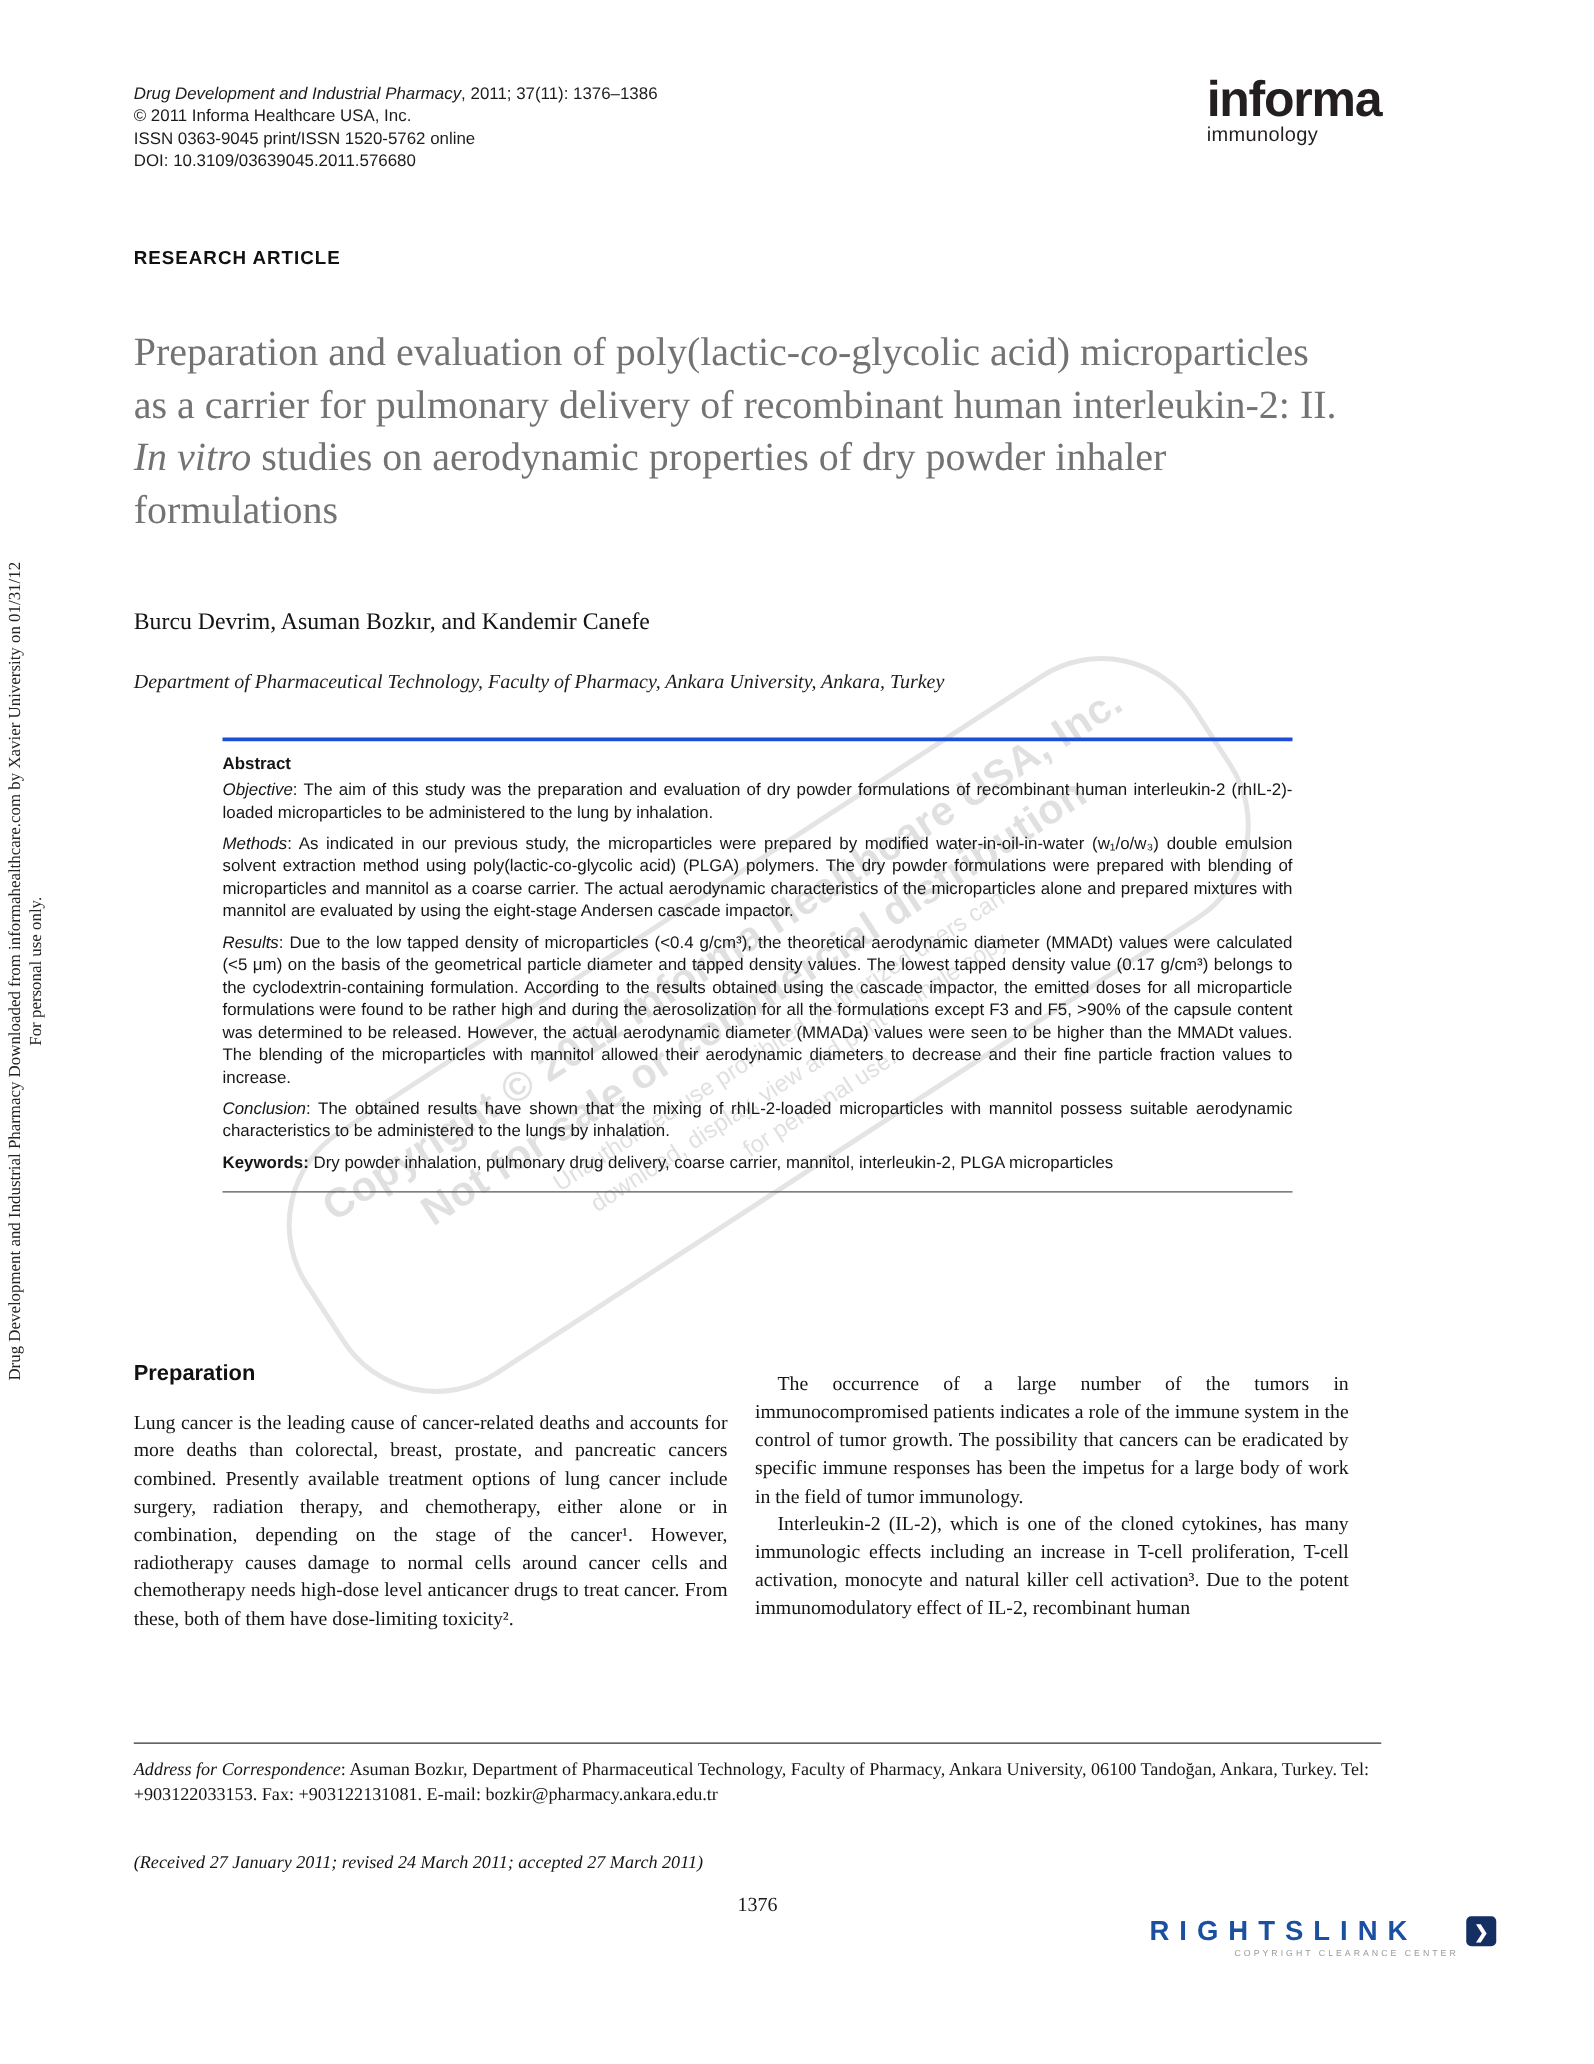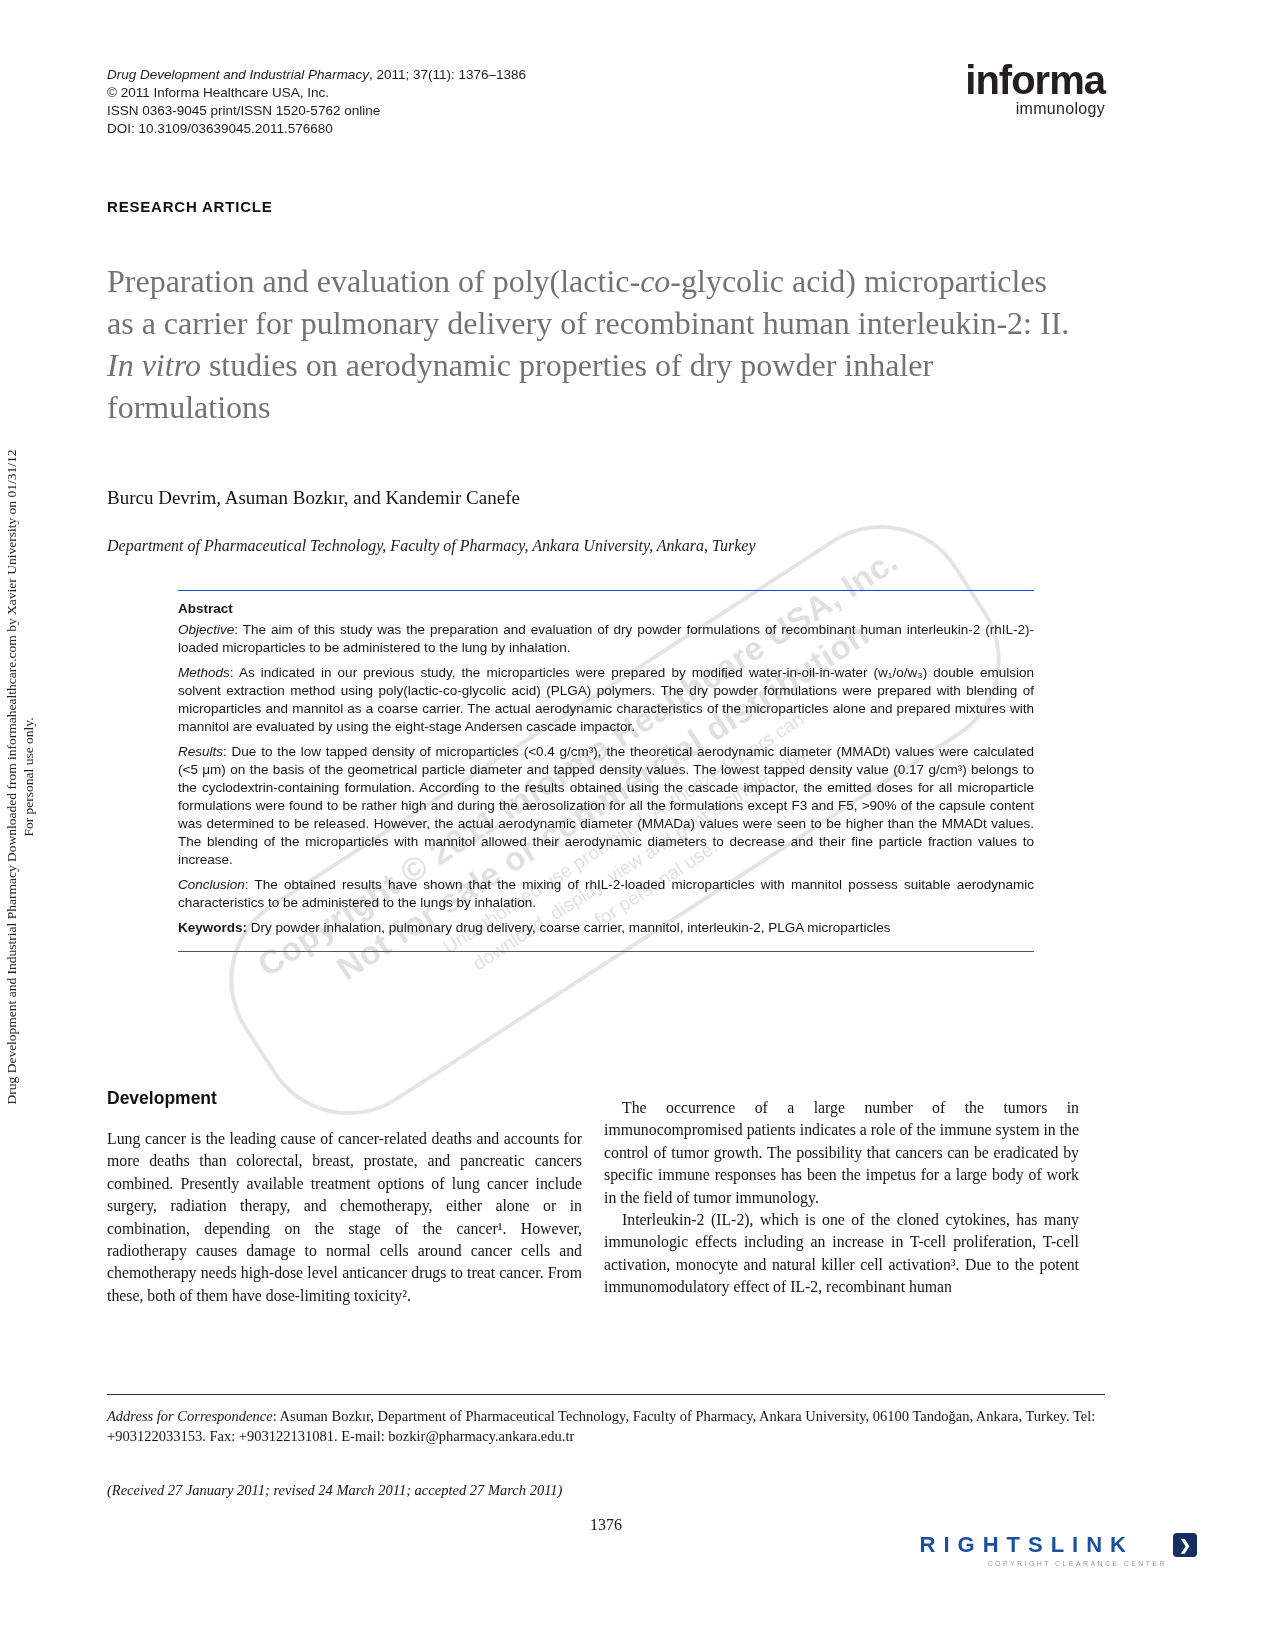--- a/index.html
+++ b/index.html
@@ -55,21 +55,21 @@
 
   
   .cite {
     left: 107px; top: 66px;
     font-family: "Liberation Sans", sans-serif;
     font-size: 13.5px; line-height: 18px; color: #1c1c1c;
   }
   .it { font-style: italic; }
   .logo {
     right: 170px; top: 60px; left: auto;
-    text-align: right;
+    text-align: left;
     font-family: "Liberation Sans", sans-serif;
     color: #231f20;
   }
   .logo-word { font-size: 40px; font-weight: bold; letter-spacing: -1px; line-height: 40px; }
   .logo-sub  { font-size: 16px; letter-spacing: 0.3px; margin-top: 0px; }
 
   
   .kicker {
     left: 107px; top: 198px;
     font-family: "Liberation Sans", sans-serif;
@@ -80,21 +80,21 @@
     left: 107px; top: 260px; width: 965px;
     font-size: 32px; line-height: 42px; font-weight: normal;
     color: #737373; margin: 0;
   }
   .authors { left: 107px; top: 487px; font-size: 19px; color: #141414; }
   .affiliation { left: 107px; top: 537px; font-size: 16px; font-style: italic; color: #1c1c1c; }
 
   
   .abstract {
     left: 178px; top: 590px; width: 856px;
-    border-top: 1px solid #1d4ed8;
+    border-top: 3px solid #1d4ed8;
     border-bottom: 1px solid #555;
     padding: 9px 0 14px 0;
     font-family: "Liberation Sans", sans-serif;
     font-size: 13.5px; line-height: 18px;
     color: #161616;
     text-align: justify;
   }
   .abstract h2 { font-size: 13.5px; margin: 0 0 3px 0; font-weight: bold; }
   .abstract p { margin: 0 0 7px 0; }
   .abstract p:last-child { margin-bottom: 0; }
@@ -185,21 +185,21 @@
 
   <div class="abs abstract">
     <h2>Abstract</h2>
     <p><span class="lbl">Objective</span><span>: The aim of this study was the preparation and evaluation of dry powder formulations of recombinant human interleukin-2 (rhIL-2)-loaded microparticles to be administered to the lung by inhalation.</span></p>
     <p><span class="lbl">Methods</span><span>: As indicated in our previous study, the microparticles were prepared by modified water-in-oil-in-water (w₁/o/w₃) double emulsion solvent extraction method using poly(lactic-co-glycolic acid) (PLGA) polymers. The dry powder formulations were prepared with blending of microparticles and mannitol as a coarse carrier. The actual aerodynamic characteristics of the microparticles alone and prepared mixtures with mannitol are evaluated by using the eight-stage Andersen cascade impactor.</span></p>
     <p><span class="lbl">Results</span><span>: Due to the low tapped density of microparticles (&lt;0.4 g/cm³), the theoretical aerodynamic diameter (MMADt) values were calculated (&lt;5 μm) on the basis of the geometrical particle diameter and tapped density values. The lowest tapped density value (0.17 g/cm³) belongs to the cyclodextrin-containing formulation. According to the results obtained using the cascade impactor, the emitted doses for all microparticle formulations were found to be rather high and during the aerosolization for all the formulations except F3 and F5, &gt;90% of the capsule content was determined to be released. However, the actual aerodynamic diameter (MMADa) values were seen to be higher than the MMADt values. The blending of the microparticles with mannitol allowed their aerodynamic diameters to decrease and their fine particle fraction values to increase.</span></p>
     <p><span class="lbl">Conclusion</span><span>: The obtained results have shown that the mixing of rhIL-2-loaded microparticles with mannitol possess suitable aerodynamic characteristics to be administered to the lungs by inhalation.</span></p>
     <p><span class="kw">Keywords:</span><span>  Dry powder inhalation, pulmonary drug delivery, coarse carrier, mannitol, interleukin-2, PLGA microparticles</span></p>
   </div>
 
-  <div class="abs intro-heading">Development</div>
+  <div class="abs intro-heading">Preparation</div>
 
   <div class="abs col col-left">
     <p>Lung cancer is the leading cause of cancer-related deaths and accounts for more deaths than colorectal, breast, prostate, and pancreatic cancers combined. Presently available treatment options of lung cancer include surgery, radiation therapy, and chemotherapy, either alone or in combination, depending on the stage of the cancer¹. However, radiotherapy causes damage to normal cells around cancer cells and chemotherapy needs high-dose level anticancer drugs to treat cancer. From these, both of them have dose-limiting toxicity².</p>
   </div>
 
   <div class="abs col col-right">
     <p class="indent">The occurrence of a large number of the tumors in immunocompromised patients indicates a role of the immune system in the control of tumor growth. The possibility that cancers can be eradicated by specific immune responses has been the impetus for a large body of work in the field of tumor immunology.</p>
     <p class="indent">Interleukin-2 (IL-2), which is one of the cloned cytokines, has many immunologic effects including an increase in T-cell proliferation, T-cell activation, monocyte and natural killer cell activation³. Due to the potent immunomodulatory effect of IL-2, recombinant human</p>
   </div>
 

